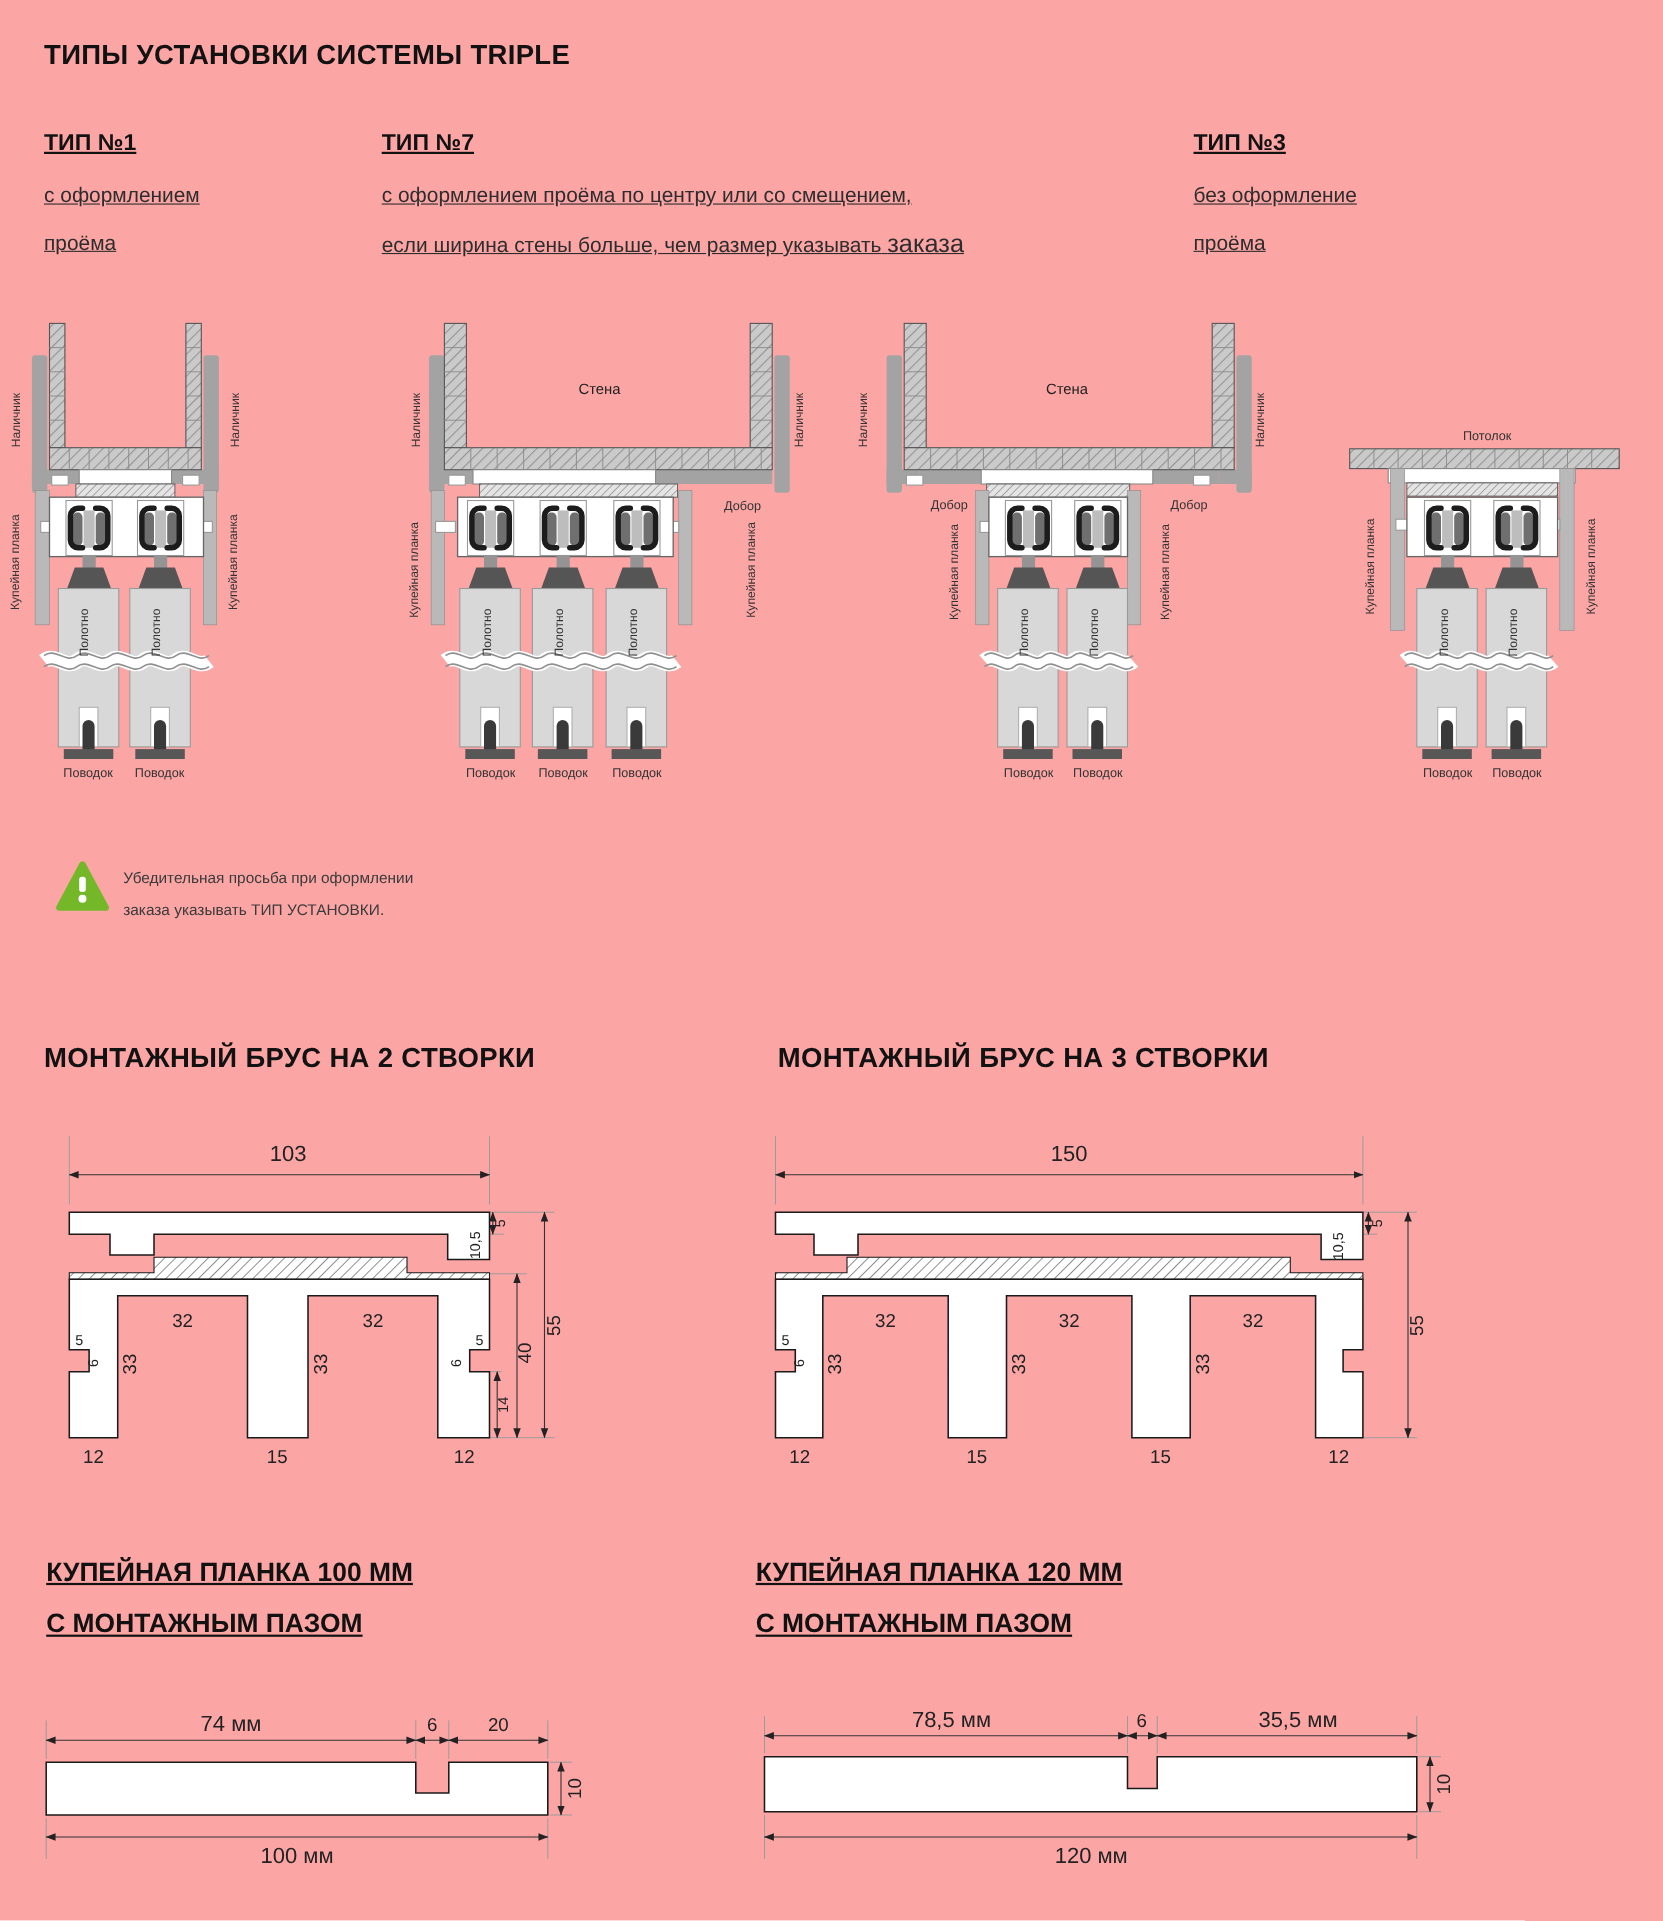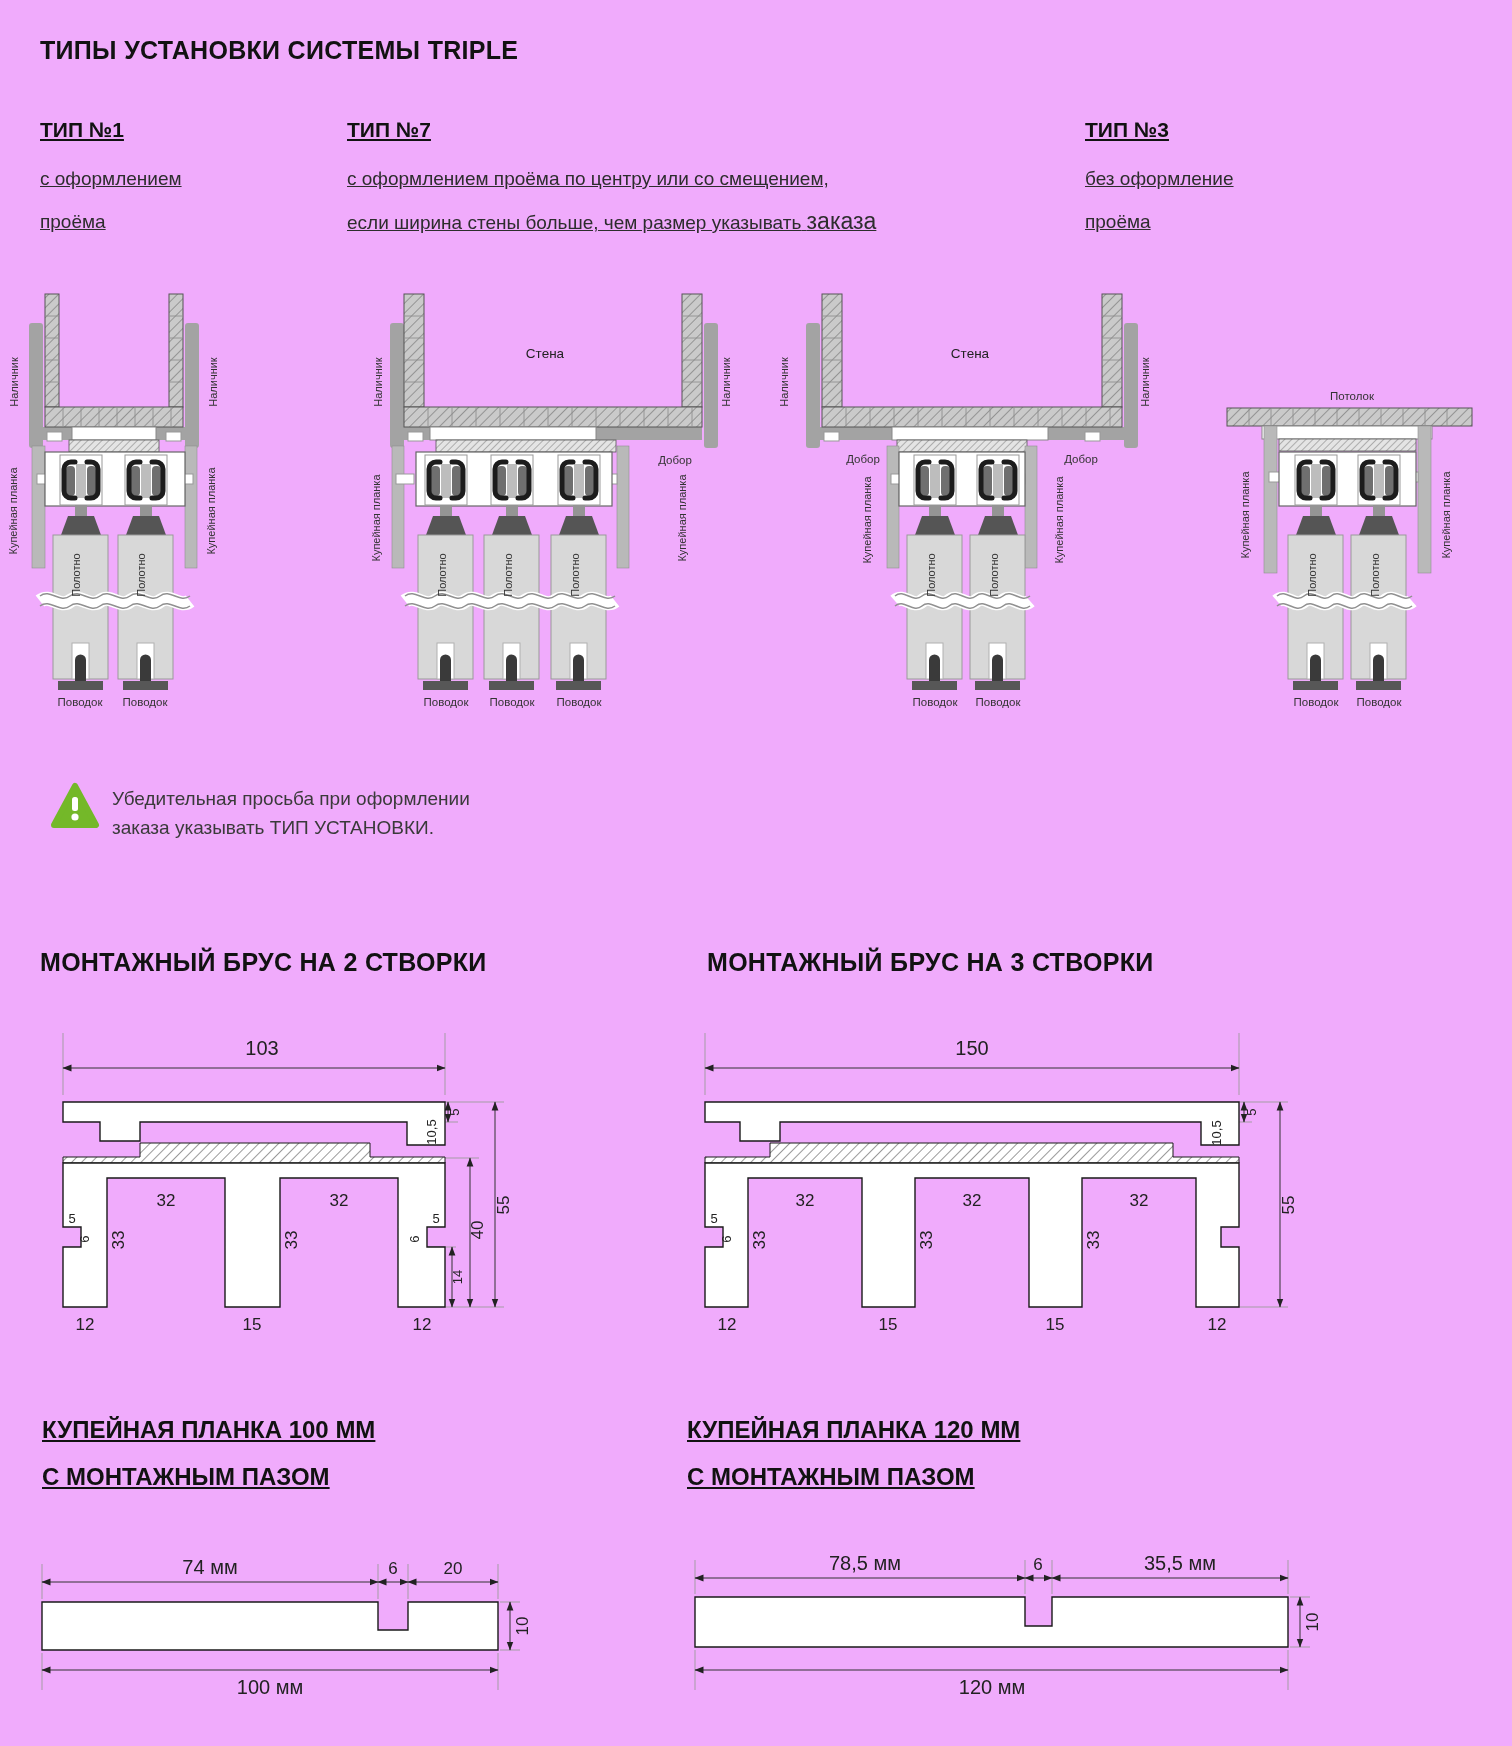--- a/index.html
+++ b/index.html
@@ -1,26 +1,26 @@
 <!DOCTYPE html>
 <html><head>
 <meta charset="utf-8">
 <style>
   * { margin:0; padding:0; box-sizing:border-box; }
   html,body { background:#ffffff; }
   body { font-family:"Liberation Sans", sans-serif; color:#1a1a1a; }
-  .page { position:relative; width:1512px; height:1746px; background:#f0abfc; overflow:hidden; }
+  .page { position:relative; width:1512px; height:1746px; background:#fca5a5; overflow:hidden; }
   .abs { position:absolute; }
   .page-title { font-size:25px; font-weight:700; color:#121212; letter-spacing:.3px; }
   .type-name { font-size:21px; font-weight:700; color:#121212;text-decoration:underline; }
   .type-desc { margin-top:15px; font-size:19px; font-weight:400; color:#2d2d2d; line-height:43px; white-space:nowrap;text-decoration:underline; }
   .type-desc .em { font-size:23px; }
   .sec-title { font-size:25px; font-weight:700; color:#121212; letter-spacing:.3px; white-space:nowrap; }
   .planka-title { font-size:24px; font-weight:700; color:#121212; line-height:47px; white-space:nowrap;text-decoration:underline; }
-  .warn-text { font-size:19px; color:#3a3a3a; line-height:29px; }
+  .warn-text { font-size:14px; color:#3a3a3a; line-height:29px; }
   svg { display:block; }
   svg text { font-family:"Liberation Sans", sans-serif; }
   .vt, .ht { font-size:11px; fill:#333; }
   .ht2 { font-size:11.5px; fill:#333; }
   .stena { font-size:13.5px; fill:#222; }
   .dimL { font-size:20px; fill:#222; }
   .dimM { font-size:17px; fill:#222; }
   .dimS { font-size:13px; fill:#222; }
   .ext { stroke:#9b9b9b; stroke-width:0.9; }
   .dim { stroke:#333; stroke-width:1; }

